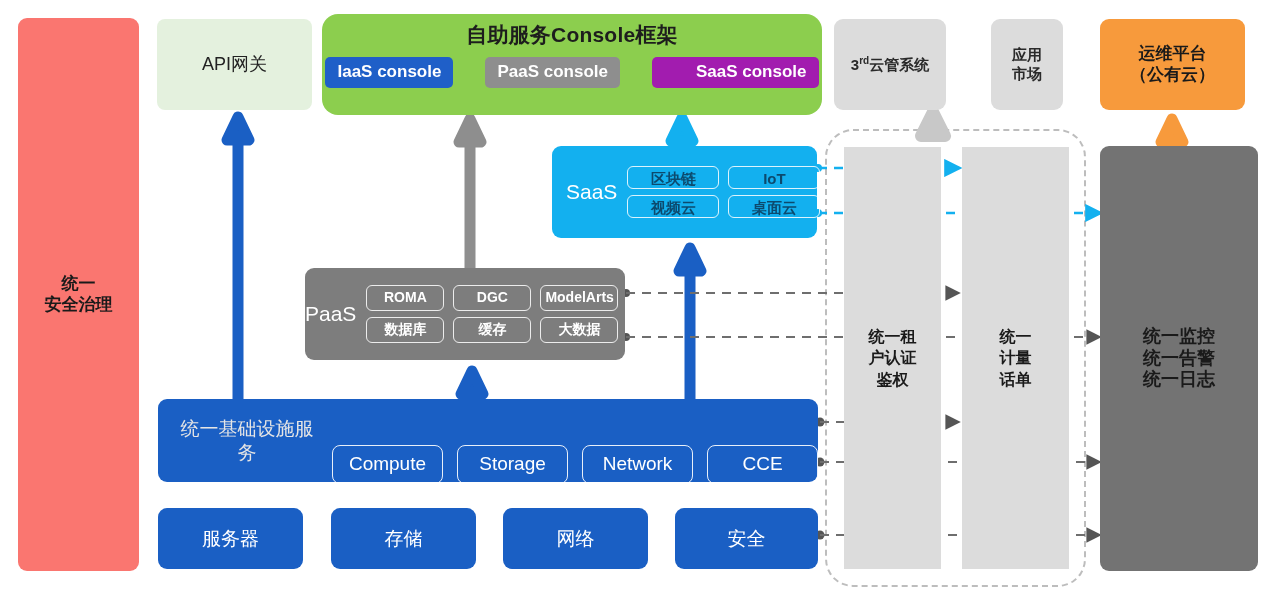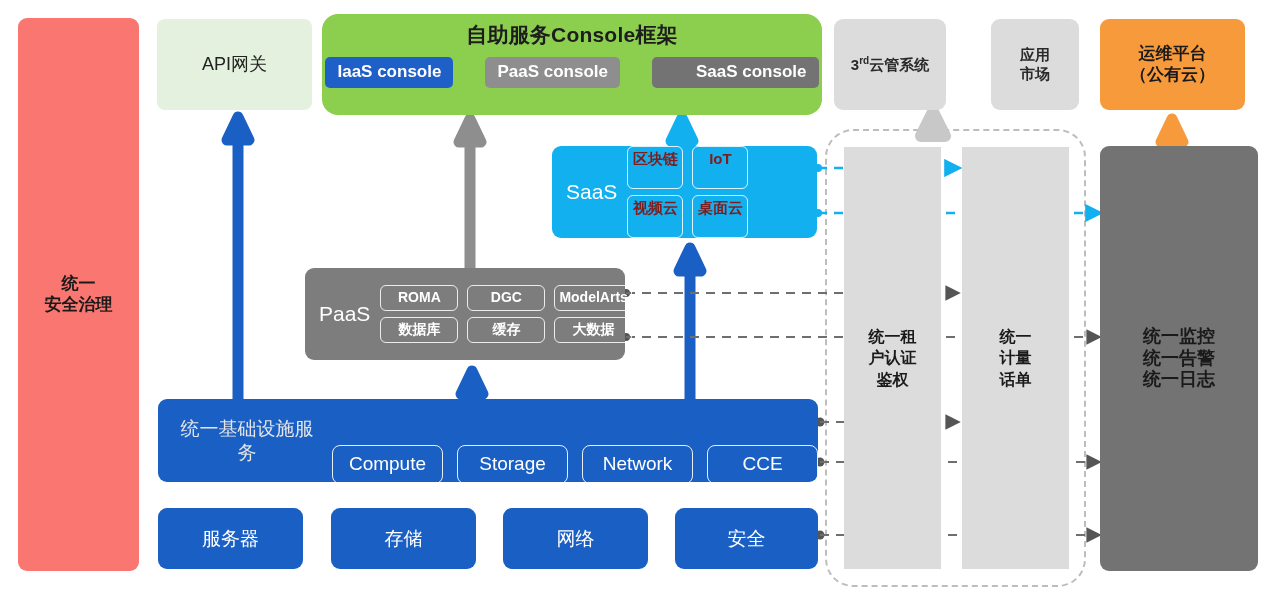--- a/index.html
+++ b/index.html
@@ -33,30 +33,30 @@
     left: 322px; top: 14px; width: 500px; height: 101px;
     background: #8CCE4E; border-radius: 16px;
     flex-direction: column; justify-content: flex-start;
   }
   .console-title { margin-top: 8px; color: #1d1d1d; font-size: 21px; font-weight: 600; letter-spacing: .2px; }
   .console-btns { display: flex; gap: 32px; margin-top: 9px; }
   .cbtn { border-radius: 5px; padding: 5px 12px 6px; color: #fff; font-size: 17px;
           font-weight: 600; white-space: nowrap; }
   .cbtn.iaas { background: #1F5FC8; }
   .cbtn.paas { background: #8E8E8E; }
-  .cbtn.saas { background: #737373; padding-left: 44px; }
+  .cbtn.saas { background: #a21caf; padding-left: 44px; }
 
   
   .gray-top {
     background: #DCDCDC; border-radius: 9px;
     color: #2a2a2a; font-size: 15px; font-weight: 600;
   }
   .thirdcloud { left: 834px; top: 19px; width: 112px; height: 91px; font-size: 15px; }
   .thirdcloud sup { font-size: 10px; vertical-align: super; }
-  .appmarket { left: 991px; top: 19px; width: 88px; height: 91px; }
+  .appmarket { left: 991px; top: 19px; width: 72px; height: 91px; }
 
   
   .ops-top {
     left: 1100px; top: 19px; width: 145px; height: 91px;
     background: #F79A3C; border-radius: 9px;
     color: #1a1a1a; font-size: 17px; font-weight: 600;
   }
   .ops-main {
     left: 1100px; top: 146px; width: 158px; height: 425px;
     background: #737373; border-radius: 9px;
@@ -66,29 +66,29 @@
   
   .saas-row {
     left: 552px; top: 146px; width: 265px; height: 92px;
     background: #13B0EF; border-radius: 9px;
     justify-content: flex-start; padding-left: 14px;
   }
   .saas-label { color: #fff; font-size: 21px; font-weight: 500; margin-right: 10px; }
   .chip-grid { display: grid; grid-template-columns: auto auto; gap: 6px 9px; }
   .chip {
     border: 1.6px solid rgba(255,255,255,.85); border-radius: 6px;
-    color: #7f1d1d; font-size: 15px; font-weight: 600;
-    padding: 3px 0 20px; width: 56px; text-align: center; white-space: nowrap;
+    color: #0c4a6e; font-size: 15px; font-weight: 600;
+    padding: 3px 0 0; width: 92px; text-align: center; white-space: nowrap;
   }
 
   
   .paas-row {
     left: 305px; top: 268px; width: 320px; height: 92px;
     background: #7D7D7D; border-radius: 9px;
-    justify-content: flex-start; padding-left: 14px;
+    justify-content: flex-start; 
   }
   .paas-label { color: #fff; font-size: 21px; font-weight: 500; margin-right: 10px; }
   .paas-grid { display: grid; grid-template-columns: repeat(3, auto); gap: 6px 9px; }
   .pchip {
     border: 1.6px solid rgba(255,255,255,.85); border-radius: 6px;
     color: #fff; font-size: 14px; font-weight: 600;
     padding: 3px 4px 4px; width: 78px; text-align: center; white-space: nowrap;
   }
 
   

